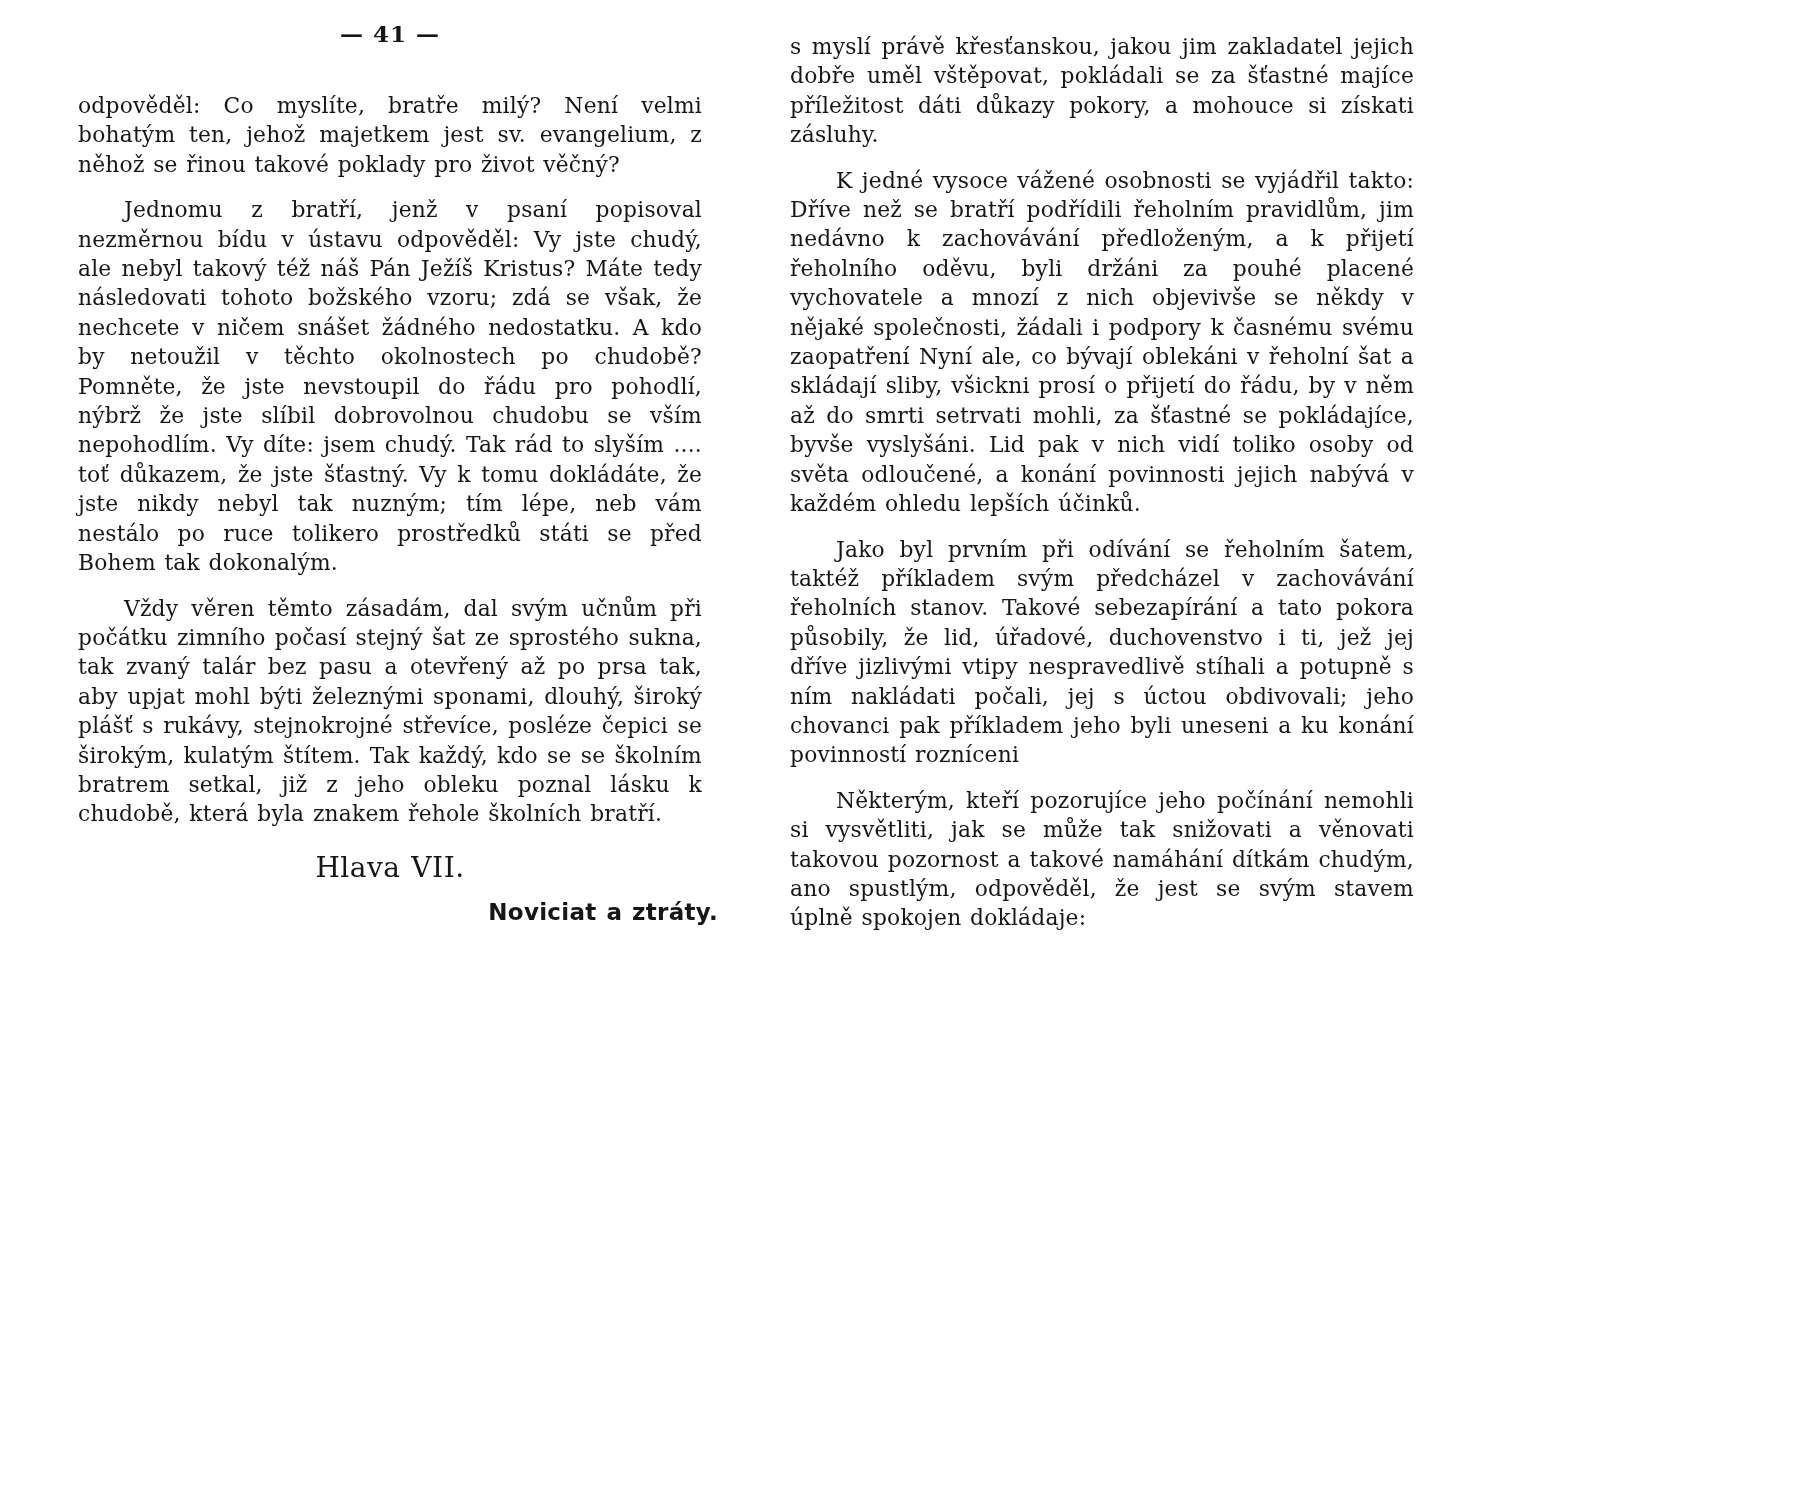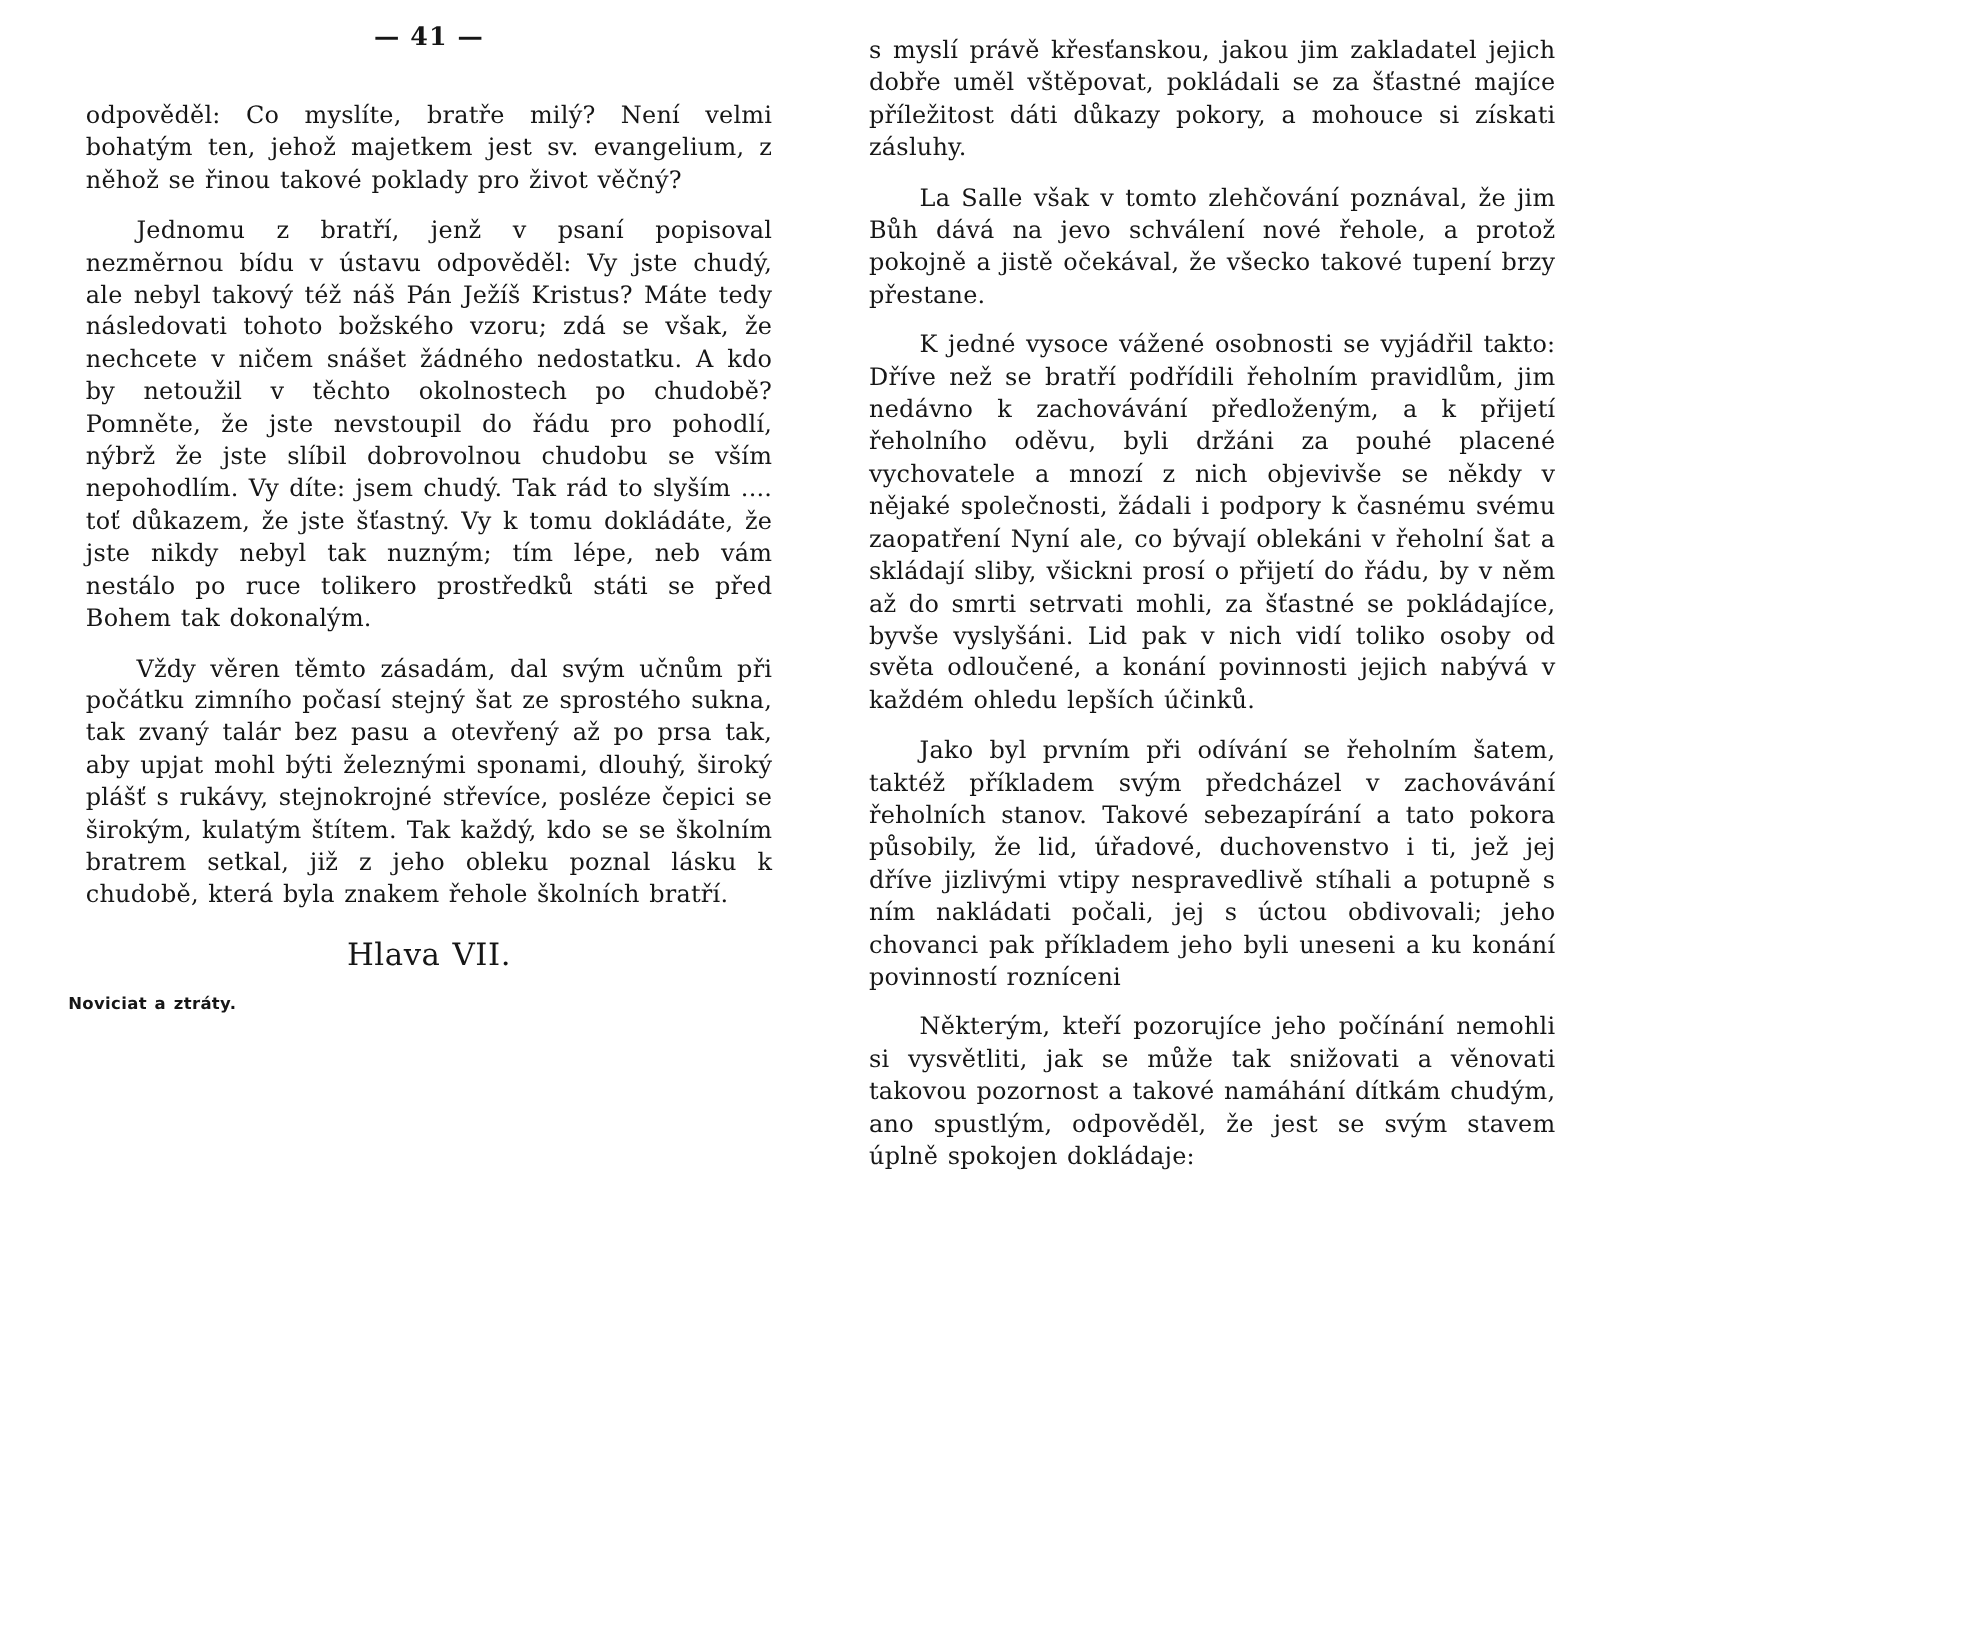--- a/index.html
+++ b/index.html
@@ -47,22 +47,22 @@
   }
   .chapter-heading {
     text-align: center;
     font-size: 28px;
     font-weight: normal;
     margin: 24px 0 16px 0;
     text-indent: 0;
     letter-spacing: 0.5px;
   }
   .section-heading {
-    text-align: left;
-    font-size: 15px;
+    text-align: right;
+    font-size: 23px;
     font-weight: bold;
     font-family: "DejaVu Sans", "Liberation Sans", sans-serif;
     margin: 0 0 20px 0;
     text-indent: 0;
     letter-spacing: 0.3px;
   }
 </style>
 </head>
 <body>
 
@@ -75,20 +75,19 @@
       <p>Jednomu z bratří, jenž v psaní popisoval nezměrnou bídu v ústavu odpověděl: Vy jste chudý, ale nebyl takový též náš Pán Ježíš Kristus? Máte tedy následovati tohoto božského vzoru; zdá se však, že nechcete v ničem snášet žádného nedostatku. A kdo by netoužil v těchto okolnostech po chudobě? Pomněte, že jste nevstoupil do řádu pro pohodlí, nýbrž že jste slíbil dobrovolnou chudobu se vším nepohodlím. Vy díte: jsem chudý. Tak rád to slyším .... toť důkazem, že jste šťastný. Vy k tomu dokládáte, že jste nikdy nebyl tak nuzným; tím lépe, neb vám nestálo po ruce tolikero prostředků státi se před Bohem tak dokonalým.</p>
       <p>Vždy věren těmto zásadám, dal svým učnům při počátku zimního počasí stejný šat ze sprostého sukna, tak zvaný talár bez pasu a otevřený až po prsa tak, aby upjat mohl býti železnými sponami, dlouhý, široký plášť s rukávy, stejnokrojné střevíce, posléze čepici se širokým, kulatým štítem. Tak každý, kdo se se školním bratrem setkal, již z jeho obleku poznal lásku k chudobě, která byla znakem řehole školních bratří.</p>
       <h2 class="chapter-heading">Hlava VII.</h2>
       <h3 class="section-heading">Noviciat a ztráty.</h3>
     </div>
   </div>
 
   <div class="page-column">
     <div class="page-body">
       <p class="no-indent">s myslí právě křesťanskou, jakou jim zakladatel jejich dobře uměl vštěpovat, pokládali se za šťastné majíce příležitost dáti důkazy pokory, a mohouce si získati zásluhy.</p>
-      <p>La Salle však v tomto zlehčování poznával, že jim Bůh dává na jevo schválení nové řehole, a protož pokojně a jistě očekával, že všecko takové tupení brzy přestane.</p>
       <p>K jedné vysoce vážené osobnosti se vyjádřil takto: Dříve než se bratří podřídili řeholním pravidlům, jim nedávno k zachovávání předloženým, a k přijetí řeholního oděvu, byli držáni za pouhé placené vychovatele a mnozí z nich objevivše se někdy v nějaké společnosti, žádali i podpory k časnému svému zaopatření Nyní ale, co bývají oblekáni v řeholní šat a skládají sliby, všickni prosí o přijetí do řádu, by v něm až do smrti setrvati mohli, za šťastné se pokládajíce, byvše vyslyšáni. Lid pak v nich vidí toliko osoby od světa odloučené, a konání povinnosti jejich nabývá v každém ohledu lepších účinků.</p>
       <p>Jako byl prvním při odívání se řeholním šatem, taktéž příkladem svým předcházel v zachovávání řeholních stanov. Takové sebezapírání a tato pokora působily, že lid, úřadové, duchovenstvo i ti, jež jej dříve jizlivými vtipy nespravedlivě stíhali a potupně s ním nakládati počali, jej s úctou obdivovali; jeho chovanci pak příkladem jeho byli uneseni a ku konání povinností rozníceni</p>
       <p>Některým, kteří pozorujíce jeho počínání nemohli si vysvětliti, jak se může tak snižovati a věnovati takovou pozornost a takové namáhání dítkám chudým, ano spustlým, odpověděl, že jest se svým stavem úplně spokojen dokládaje:</p>
     </div>
   </div>
 
 </div>
 
 </body></html>

